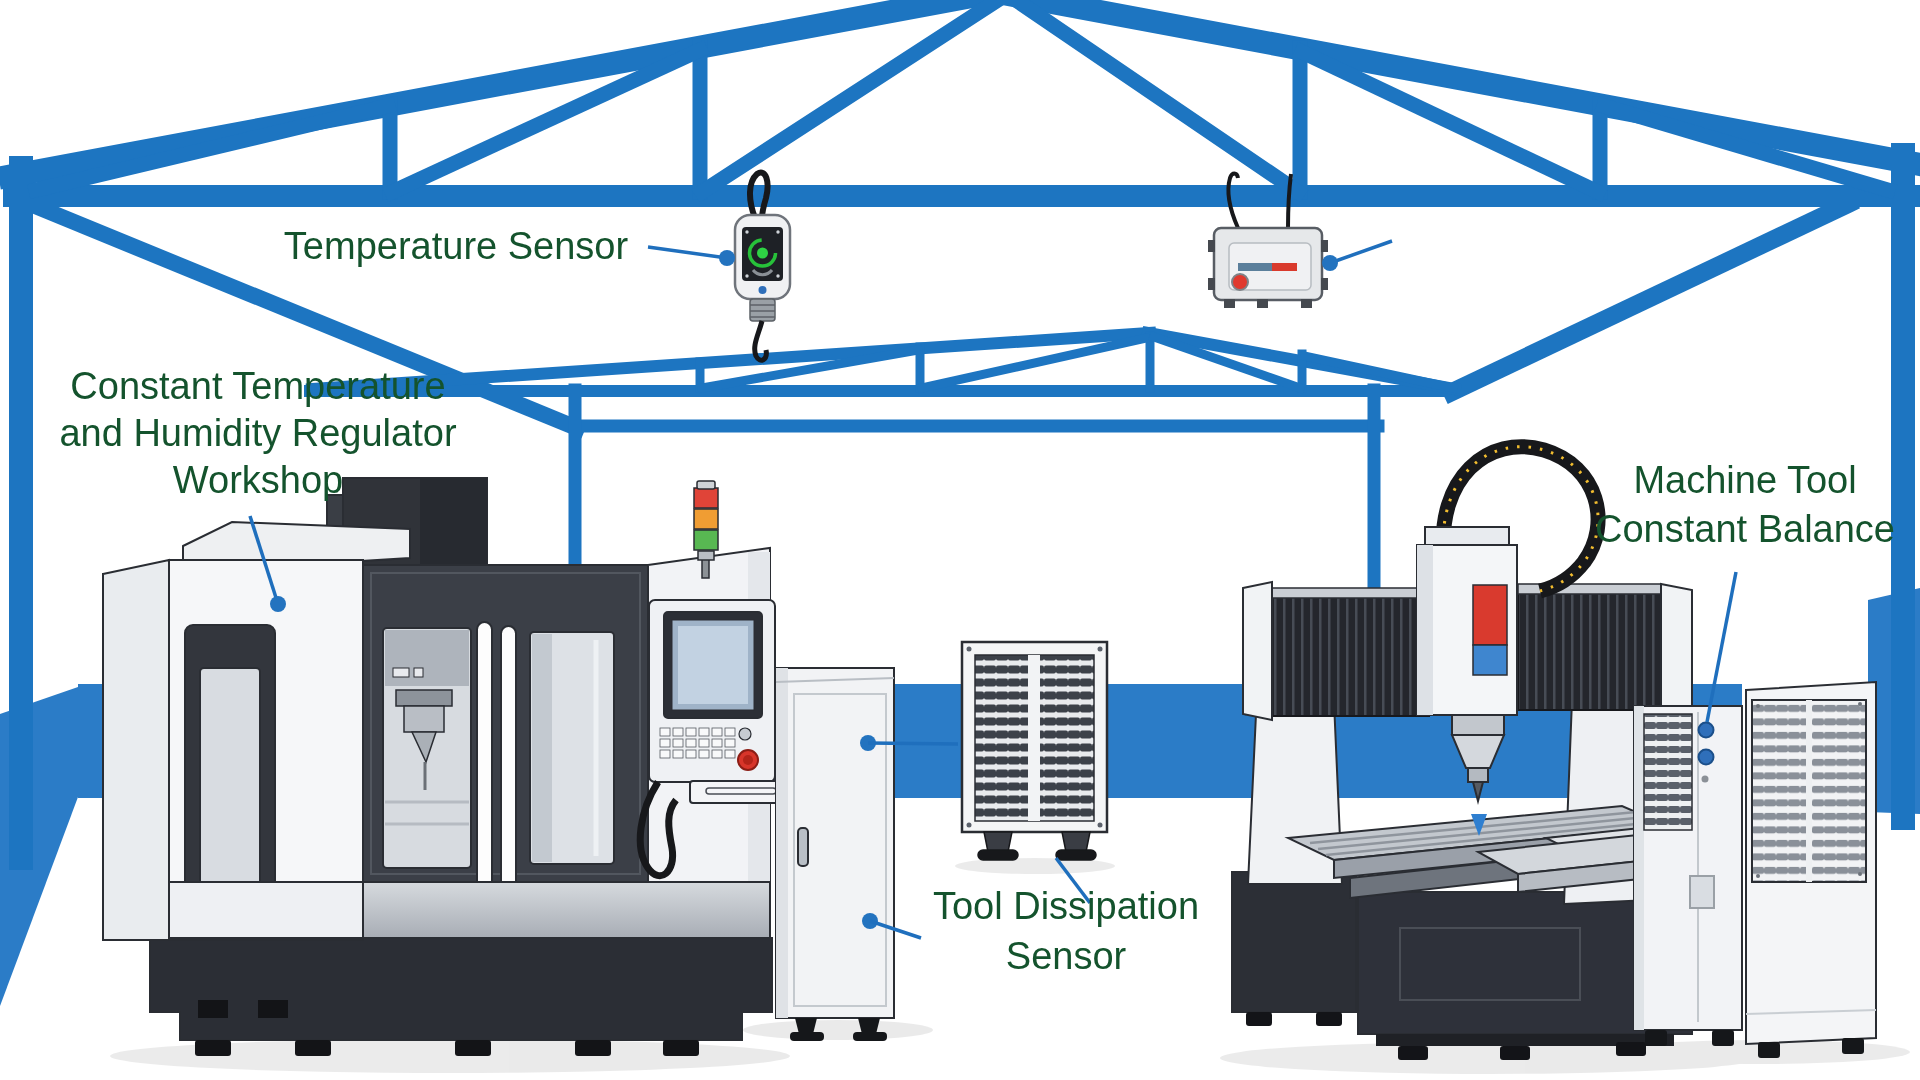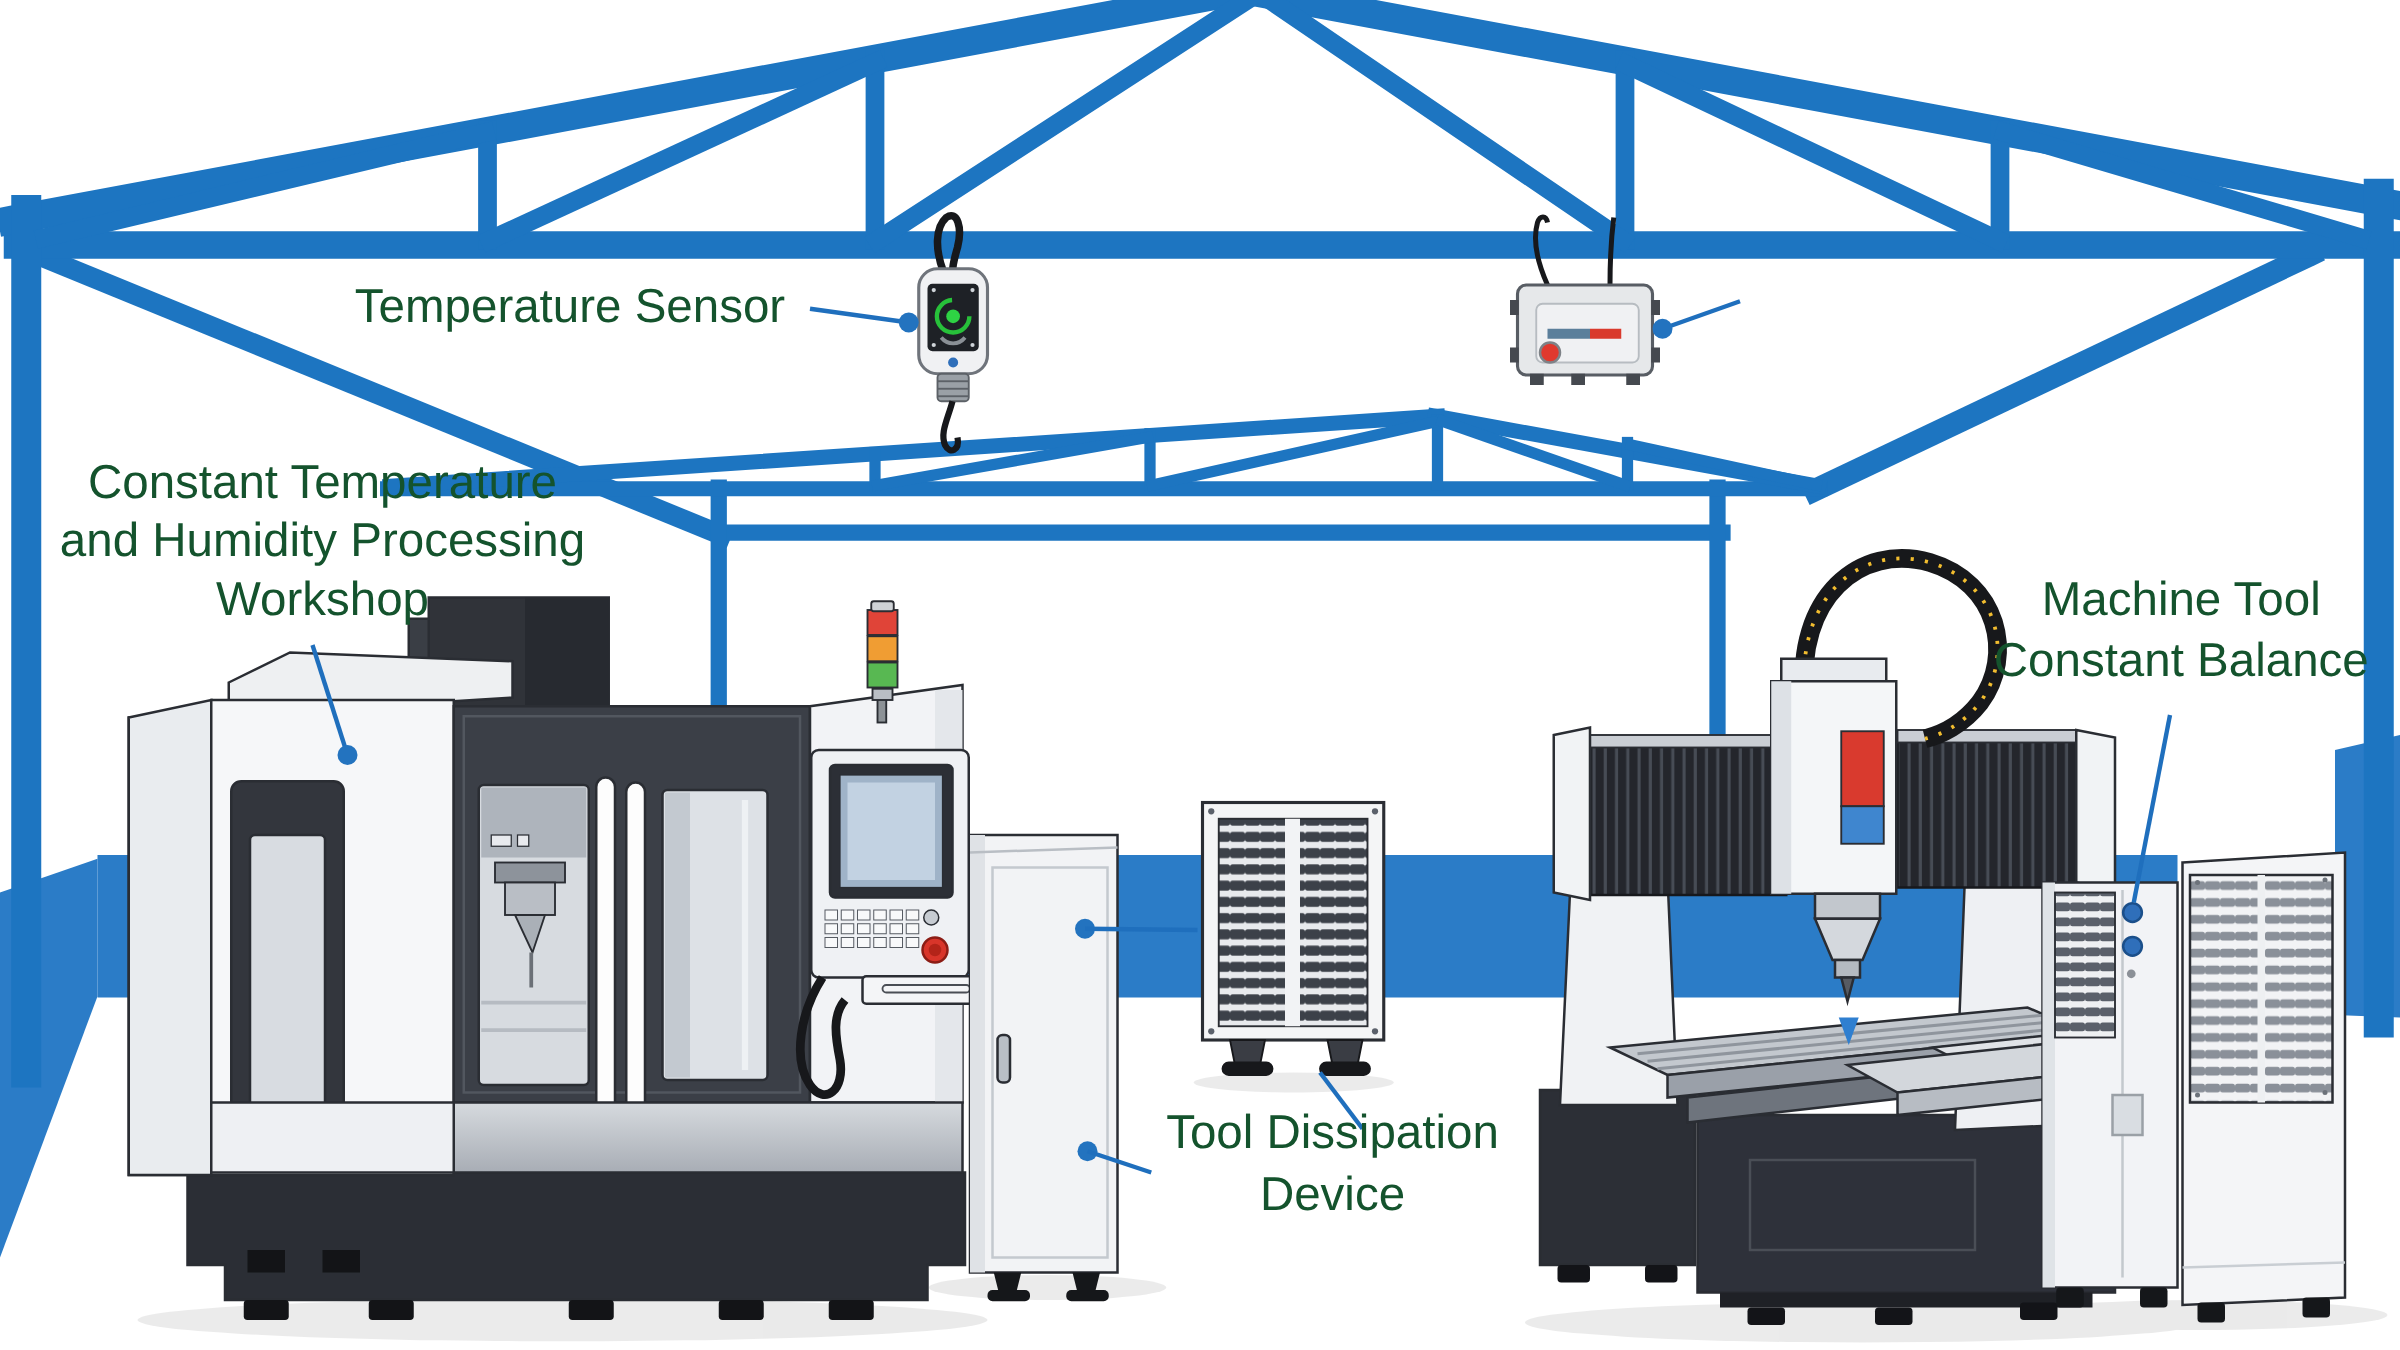--- a/index.html
+++ b/index.html
@@ -375,30 +375,30 @@
     <line x1="1056" y1="858" x2="1090" y2="903"></line>
     <circle cx="870" cy="921" r="8" stroke="none"></circle>
     <line x1="870" y1="921" x2="921" y2="938"></line>
     <circle cx="868" cy="743" r="8" stroke="none"></circle>
     <line x1="868" y1="743" x2="958" y2="744"></line>
   </g>
 </svg>
 
 <div class="diagram-label" style="left:258px; top:363px;">
   <div>Constant Temperature</div>
-  <div>and Humidity Processing</div>
+  <div>and Humidity Regulator</div>
   <div>Workshop</div>
 </div>
 
 <div class="diagram-label vcenter" style="left:456px; top:246px;">Temperature Sensor</div>
 
 
 <div class="diagram-label" style="left:1745px; top:456px; line-height:49px;">
   <div>Machine Tool</div>
   <div>Constant Balance</div>
 </div>
 
 <div class="diagram-label" style="left:1066px; top:881px; line-height:50px;">
   <div>Tool Dissipation</div>
-  <div>Device</div>
+  <div>Sensor</div>
 </div>
 
 </div>
 
 </body></html>

